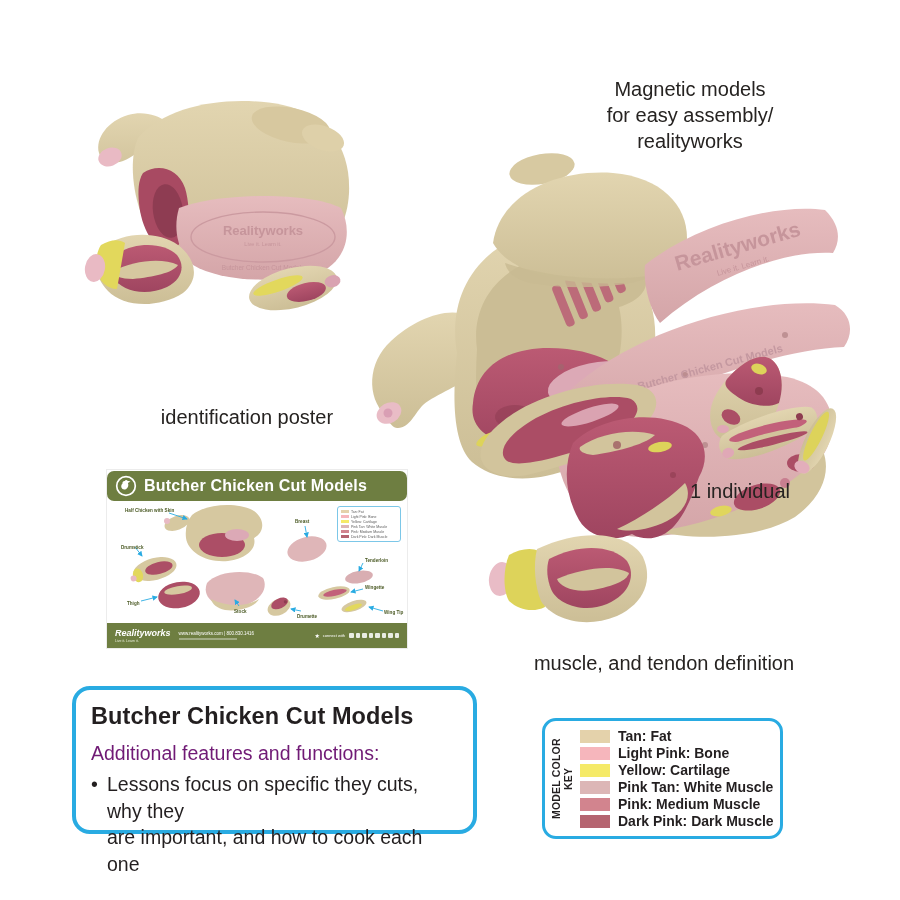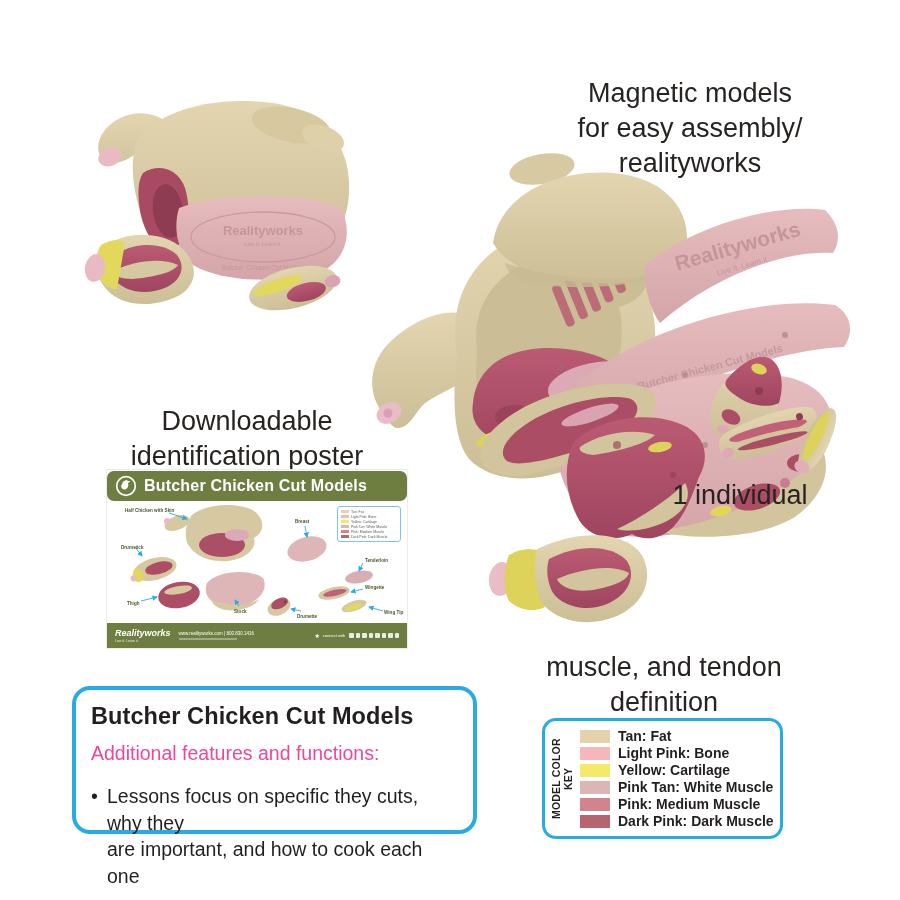--- a/index.html
+++ b/index.html
@@ -1,21 +1,21 @@
 <!DOCTYPE html>
 <html><head>
 <meta charset="utf-8">
 <style>
   html,body{margin:0;padding:0;}
   body{
     width:900px;height:900px;position:relative;overflow:hidden;
     background:#ffffff;color:#262321;
     font-family:"Liberation Sans",sans-serif;
   }
-  .caption{position:absolute;text-align:center;font-size:27px;line-height:1.3;color:#262321;}
+  .caption{position:absolute;text-align:center;font-size:20px;line-height:1.3;color:#262321;}
   svg{display:block;}
 
   
   .poster{position:absolute;left:107px;top:470px;width:300px;height:178px;background:#fff;
           box-shadow:0 0 0 1px #ececec;}
   .poster-header{position:absolute;left:0;top:1px;width:300px;height:30px;background:#6e7e41;
           border-radius:7px;display:flex;align-items:center;gap:7px;box-sizing:border-box;padding-left:8px;}
   .poster-title{color:#fff;font-weight:700;font-size:16px;letter-spacing:.2px;white-space:nowrap;}
   .poster-body{position:absolute;left:0;top:31px;width:300px;height:122px;}
   .poster-minikey{position:absolute;right:6px;top:5px;width:64px;background:#fff;border:1px solid #7cc7e8;
@@ -31,21 +31,21 @@
   .pf-contact .bar{width:58px;height:2px;background:rgba(255,255,255,.35);margin-top:2px;}
   .pf-right{margin-left:auto;display:flex;align-items:center;gap:2px;}
   .pf-star{color:#fff;font-size:6px;margin-right:1px;}
   .pf-connect{color:#fff;font-size:4px;margin-right:2px;white-space:nowrap;}
   .pf-sq{width:4.5px;height:4.5px;background:#fff;opacity:.85;border-radius:1px;}
 
   
   .features{position:absolute;left:72px;top:686px;width:405px;height:148px;box-sizing:border-box;
           border:4px solid #29abe2;border-radius:18px;background:#fff;padding:13px 15px;}
   .features h2{margin:0 0 12px 0;font-size:23.5px;font-weight:700;color:#231f20;letter-spacing:.1px;}
-  .features .sub{font-size:19.5px;margin-bottom:18px;color:#ec4899;}
+  .features .sub{font-size:19.5px;margin-bottom:6px;color:#701a75;}
   .features .bullet{font-size:19.5px;line-height:1.36;color:#231f20;display:flex;}
   .features .dot{width:16px;flex:0 0 auto;}
 
   
   .colorkey{position:absolute;left:542px;top:718px;width:241px;height:121px;box-sizing:border-box;
           border:3px solid #29abe2;border-radius:14px;background:#fff;display:flex;gap:6px;
           padding:6px 6px 6px 5px;}
   .key-label{writing-mode:vertical-rl;transform:rotate(180deg);font-size:10.5px;font-weight:700;
           color:#231f20;text-align:center;letter-spacing:.2px;}
   .key-rows{flex:1;display:flex;flex-direction:column;justify-content:space-between;padding:1px 0;}
@@ -221,21 +221,20 @@
   </g>
 </svg>
 
 <div class="caption" style="left:555px;top:76px;width:270px;">
   <div>Magnetic models</div>
   <div>for easy assembly/</div>
   <div>realityworks</div>
 </div>
 
 <div class="caption" style="left:112px;top:404px;width:270px;">
-  <div>Downloadable</div>
   <div>identification poster</div>
 </div>
 
 <div class="caption" style="left:640px;top:478px;width:200px;">
   <div>1 individual</div>
 </div>
 
 <div class="caption" style="left:519px;top:650px;width:290px;">
   <div>muscle, and tendon definition</div>
 </div>

